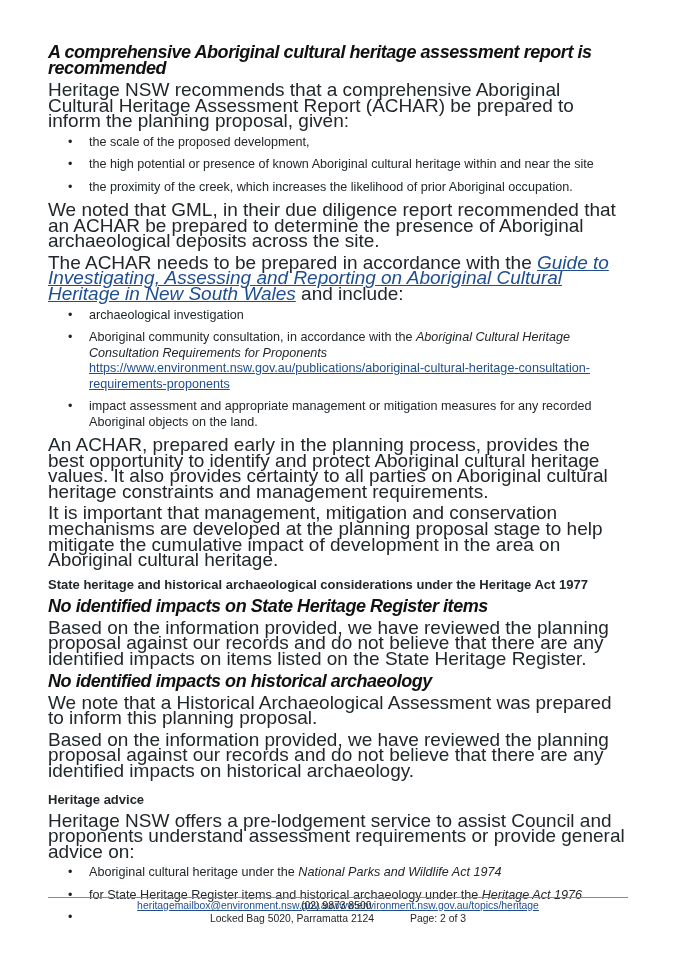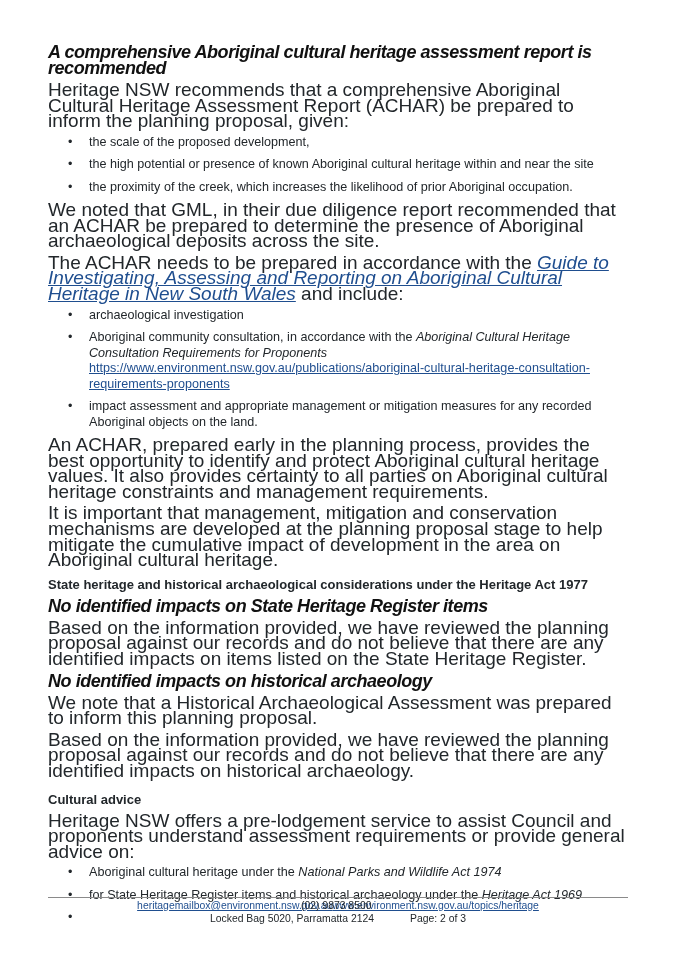--- a/index.html
+++ b/index.html
@@ -42,25 +42,25 @@
   <p class="p">An ACHAR, prepared early in the planning process, provides the best opportunity to identify and protect Aboriginal cultural heritage values. It also provides certainty to all parties on Aboriginal cultural heritage constraints and management requirements.</p>
   <p class="p">It is important that management, mitigation and conservation mechanisms are developed at the planning proposal stage to help mitigate the cumulative impact of development in the area on Aboriginal cultural heritage.</p>
 
   <h2 class="h2">State heritage and historical archaeological considerations under the Heritage Act 1977</h2>
   <p class="subh">No identified impacts on State Heritage Register items</p>
   <p class="p">Based on the information provided, we have reviewed the planning proposal against our records and do not believe that there are any identified impacts on items listed on the State Heritage Register.</p>
   <p class="subh">No identified impacts on historical archaeology</p>
   <p class="p">We note that a Historical Archaeological Assessment was prepared to inform this planning proposal.</p>
   <p class="p">Based on the information provided, we have reviewed the planning proposal against our records and do not believe that there are any identified impacts on historical archaeology.</p>
 
-  <h2 class="h2" style="margin-top:12px;">Cultural advice</h2>
+  <h2 class="h2" style="margin-top:12px;">Heritage advice</h2>
   <p class="p">Heritage NSW offers a pre-lodgement service to assist Council and proponents understand assessment requirements or provide general advice on:</p>
   <ul>
     <li><span class="bullet">•</span><span>Aboriginal cultural heritage under the </span><span class="it">National Parks and Wildlife Act 1974</span></li>
-    <li><span class="bullet">•</span><span>for State Heritage Register items and historical archaeology under the </span><span class="it">Heritage Act 1969</span></li>
+    <li><span class="bullet">•</span><span>for State Heritage Register items and historical archaeology under the </span><span class="it">Heritage Act 1976</span></li>
     <li><span class="bullet">•</span></li>
   </ul>
 </div>
 
 <div class="footer">
   <div class="frow">
     <a class="link" href="#" style="color:#1f4e8f;">heritagemailbox@environment.nsw.gov.au</a>
     <a class="link" href="#" style="color:#1f4e8f;text-decoration:underline;">www.environment.nsw.gov.au/topics/heritage</a>
   </div>
   <span class="fcol-mid">(02) 9873 8500</span>

